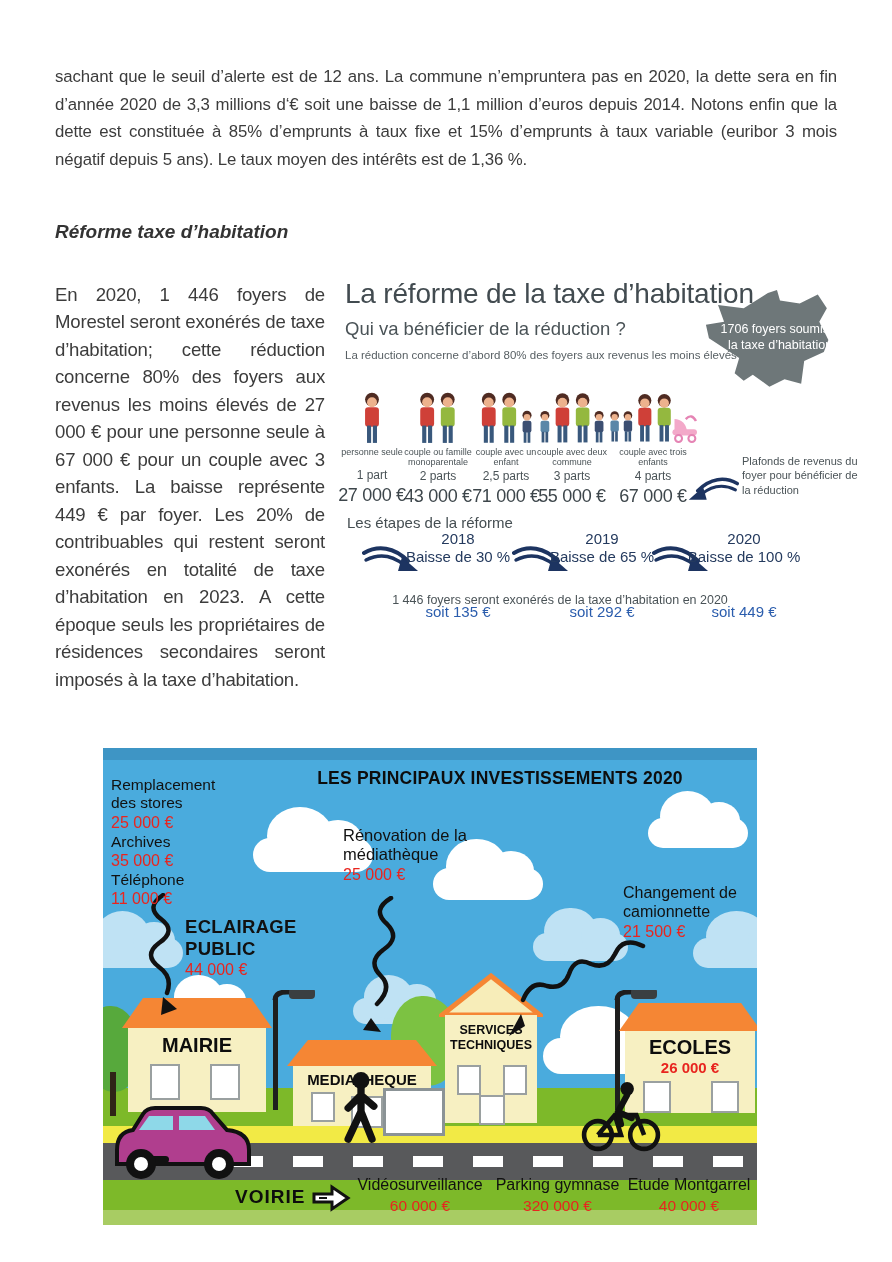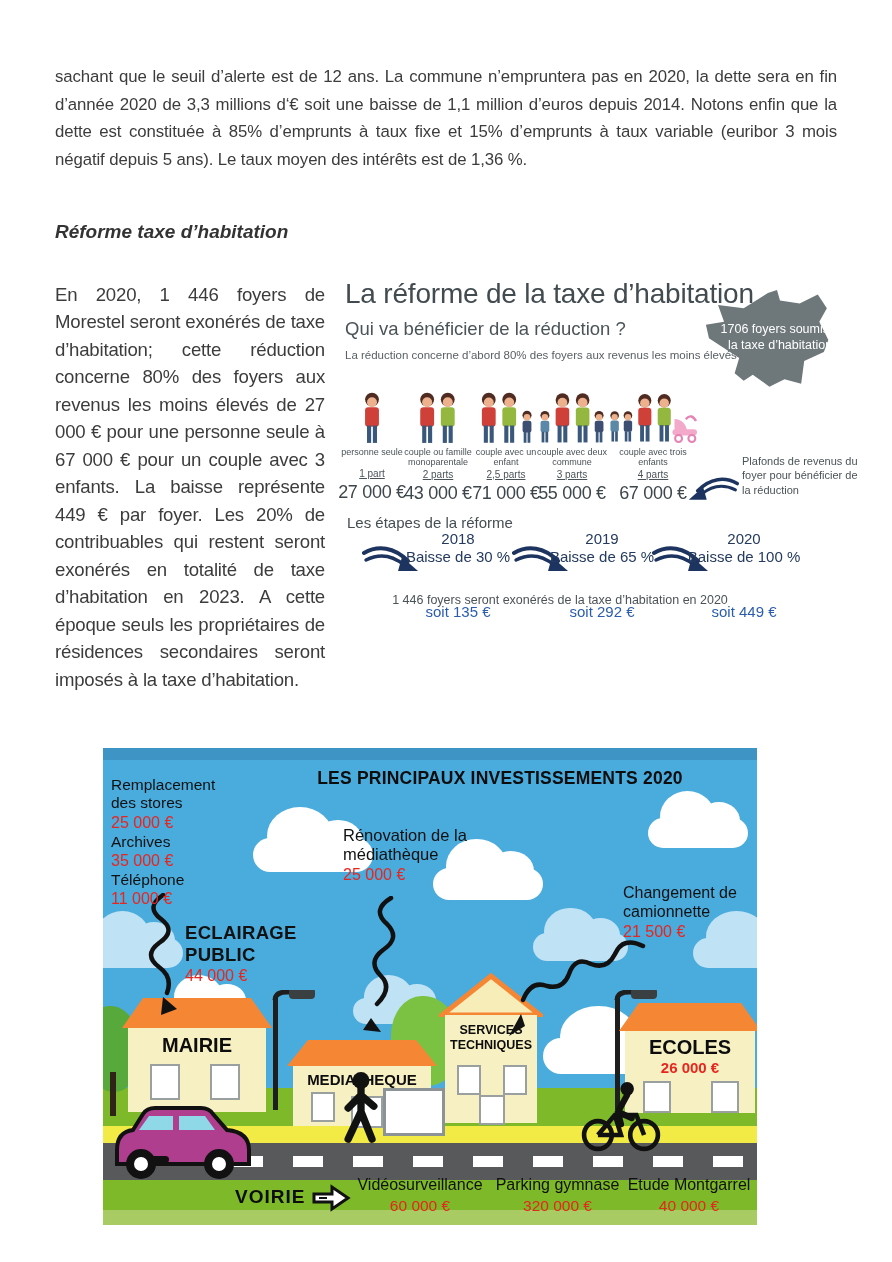--- a/index.html
+++ b/index.html
@@ -18,21 +18,21 @@
   .rf-title{position:absolute;left:5px;top:0;font-size:28px;color:#424b50;letter-spacing:-0.2px;}
   .rf-question{position:absolute;left:5px;top:40px;font-size:18.5px;color:#4a5357;}
   .rf-note{position:absolute;left:5px;top:71px;font-size:11.5px;color:#575f63;}
   .rf-map{position:absolute;left:364px;top:12px;width:152px;height:130px;}
   .rf-map svg{position:absolute;left:0;top:0;}
   .rf-map-caption{position:absolute;left:14px;top:32px;width:124px;text-align:center;color:#fff;
                   font-size:12.5px;line-height:1.25;}
   .hh-col{position:absolute;top:102px;width:72px;text-align:center;}
   .hh-icons{height:64px;display:flex;align-items:flex-end;justify-content:center;gap:1px;}
   .hh-label{font-size:9px;line-height:1.15;color:#4a5357;margin-top:3px;min-height:20px;}
-  .hh-parts{font-size:10px;color:#4a5357;margin-top:1px;text-decoration:underline;}
+  .hh-parts{font-size:12px;color:#4a5357;margin-top:1px;}
   .hh-value{font-size:18px;color:#3d464b;margin-top:3px;letter-spacing:-0.3px;white-space:nowrap;}
   .red-shirt{color:#cf4038;} .green-shirt{color:#94b83f;} .blue-shirt{color:#5b87a8;} .navy-shirt{color:#3c4f72;}
   .rf-arrow-left{position:absolute;left:347px;top:196px;width:52px;height:28px;}
   .rf-ceiling{position:absolute;left:402px;top:176px;width:116px;font-size:11px;line-height:1.3;
               text-align:left;color:#4a5357;}
   .rf-steps-title{position:absolute;left:7px;top:236px;font-size:15px;color:#454e52;}
   .rf-step{position:absolute;top:252px;width:124px;text-align:center;font-size:15px;color:#243a5e;line-height:1.22;}
   .rf-step .amount{color:#2b5dad;margin-top:36px;}
   .swoosh{position:absolute;top:262px;width:58px;height:36px;}
   .rf-footer{position:absolute;left:0;top:315px;width:440px;text-align:center;font-size:12.5px;color:#4a5357;}
@@ -43,21 +43,21 @@
   .cloud{position:absolute;background:#fff;border-radius:60px;}
   .cloud::before,.cloud::after{content:"";position:absolute;background:inherit;border-radius:50%;}
   .cloud::before{width:55%;height:170%;left:12%;bottom:20%;}
   .cloud::after{width:42%;height:125%;right:8%;bottom:28%;}
   .cloud.lt{background:#bfe2f4;}
   .inv-title{position:absolute;left:150px;right:10px;top:20px;text-align:center;font-size:17.5px;
              font-weight:bold;color:#0d0d0d;letter-spacing:0.2px;z-index:4;}
   .sky-item{position:absolute;text-align:left;z-index:4;color:#111;}
   .sky-item .lbl{font-size:15.5px;line-height:1.18;}
   .sky-item .val{font-size:16px;color:#e8251f;line-height:1.25;}
-  .sky-item.big .lbl{font-size:18.5px;font-weight:bold;letter-spacing:0.3px;margin-top:6px;}
+  .sky-item.big .lbl{font-size:18.5px;font-weight:bold;letter-spacing:0.3px;}
   .sky-item.big .val{font-size:16px;}
   .squiggle{position:absolute;z-index:3;}
   .grass{position:absolute;left:0;top:340px;width:654px;height:137px;background:#7db929;z-index:1;}
   .yellow-strip{position:absolute;left:0;top:378px;width:654px;height:17px;background:#f2ea45;z-index:2;}
   .road{position:absolute;left:0;top:395px;width:654px;height:37px;background:#58595b;z-index:2;}
   .dash{position:absolute;top:13px;width:30px;height:11px;background:#fff;}
   .green-bottom{position:absolute;left:0;top:462px;width:654px;height:15px;background:#a8cc63;z-index:2;}
   .tree{position:absolute;z-index:1;}
   .tree .foliage{position:absolute;left:0;top:0;width:100%;height:78%;background:#57a93c;
                  border-radius:45% 55% 48% 52%;}

